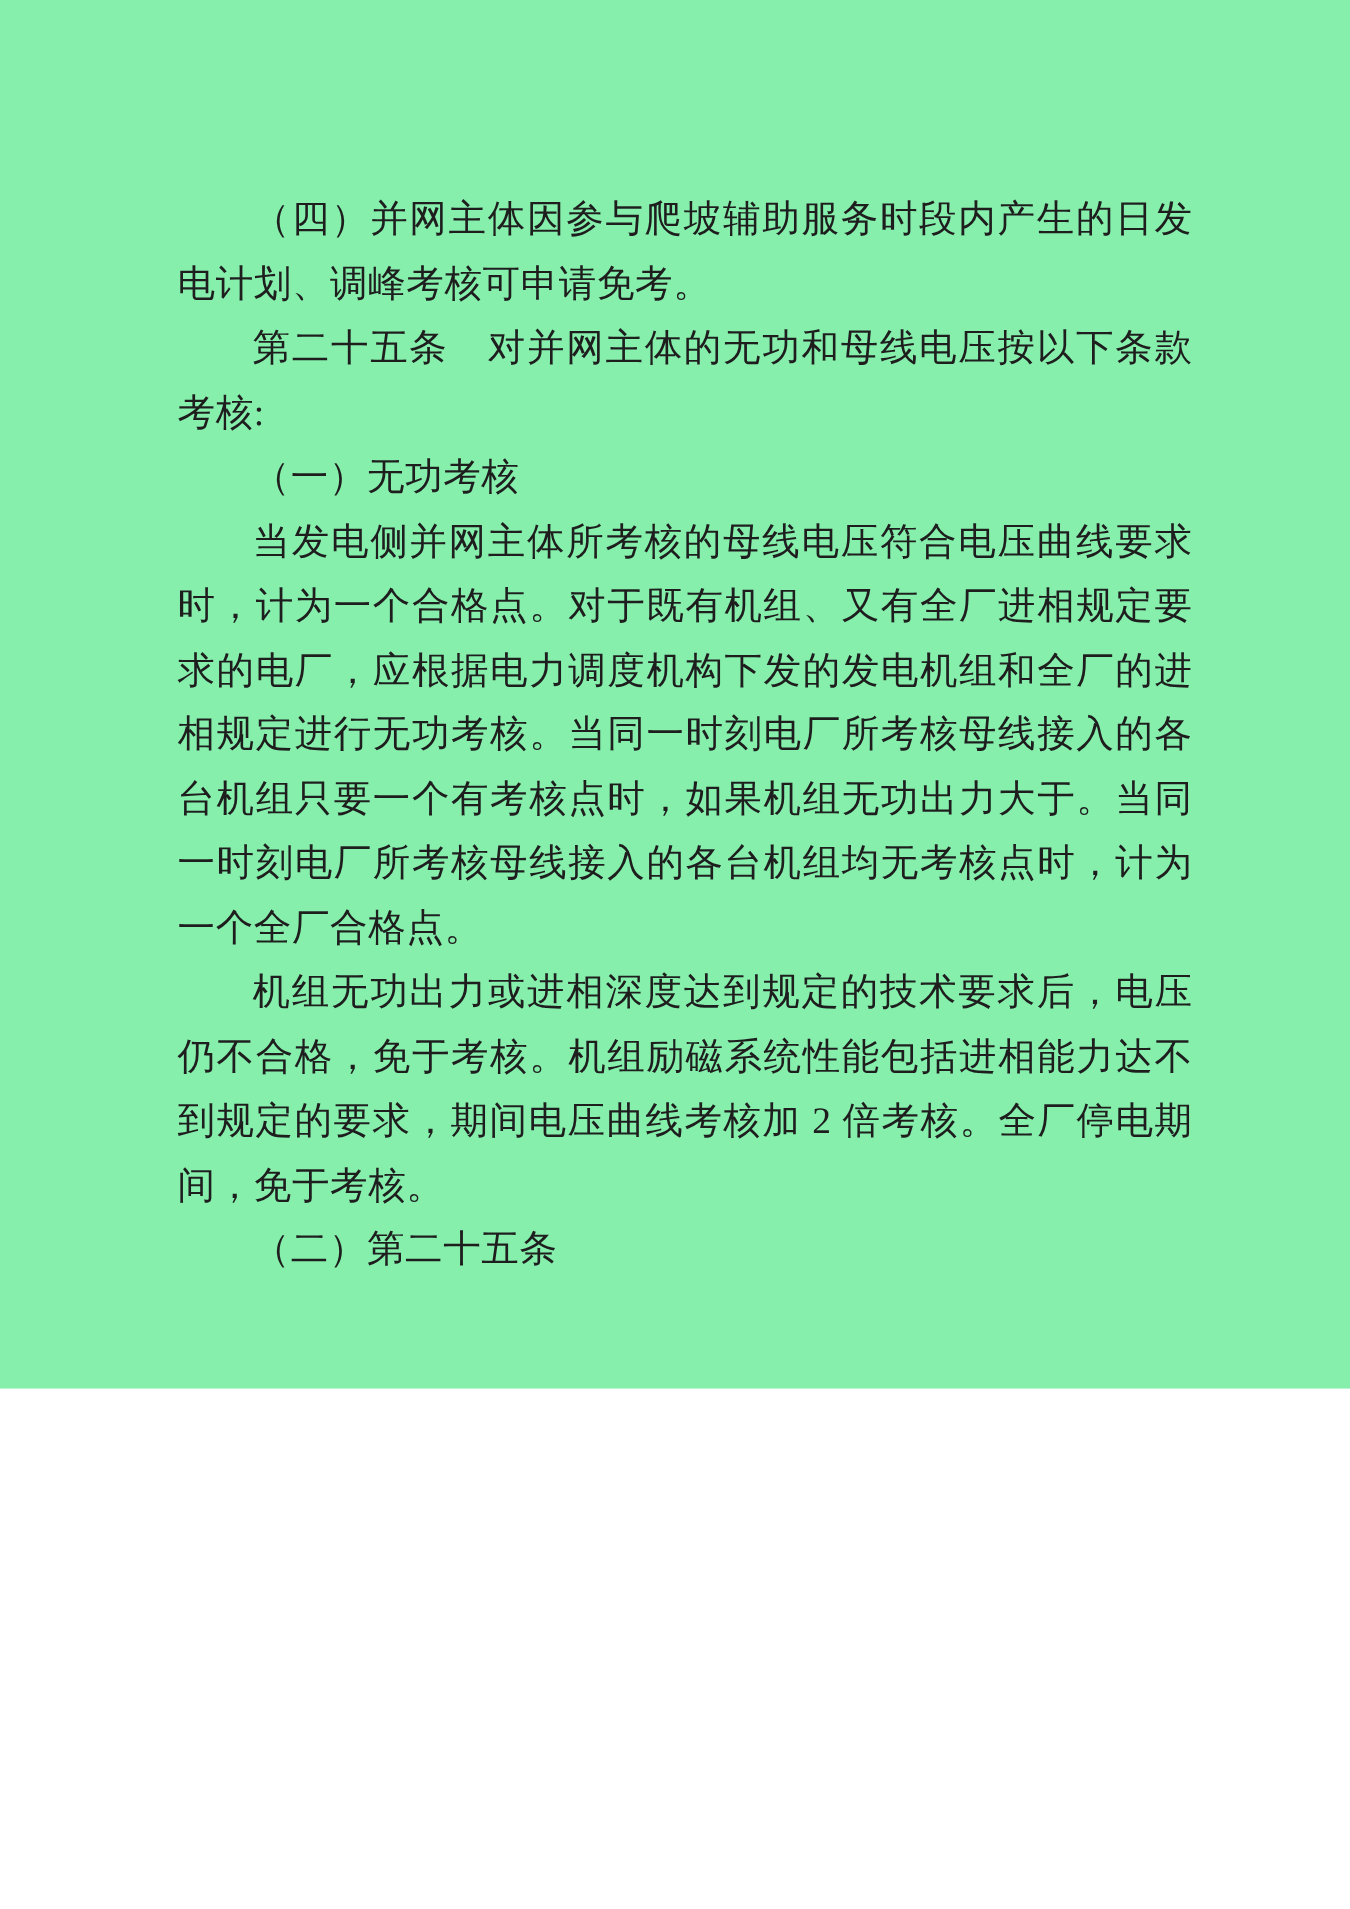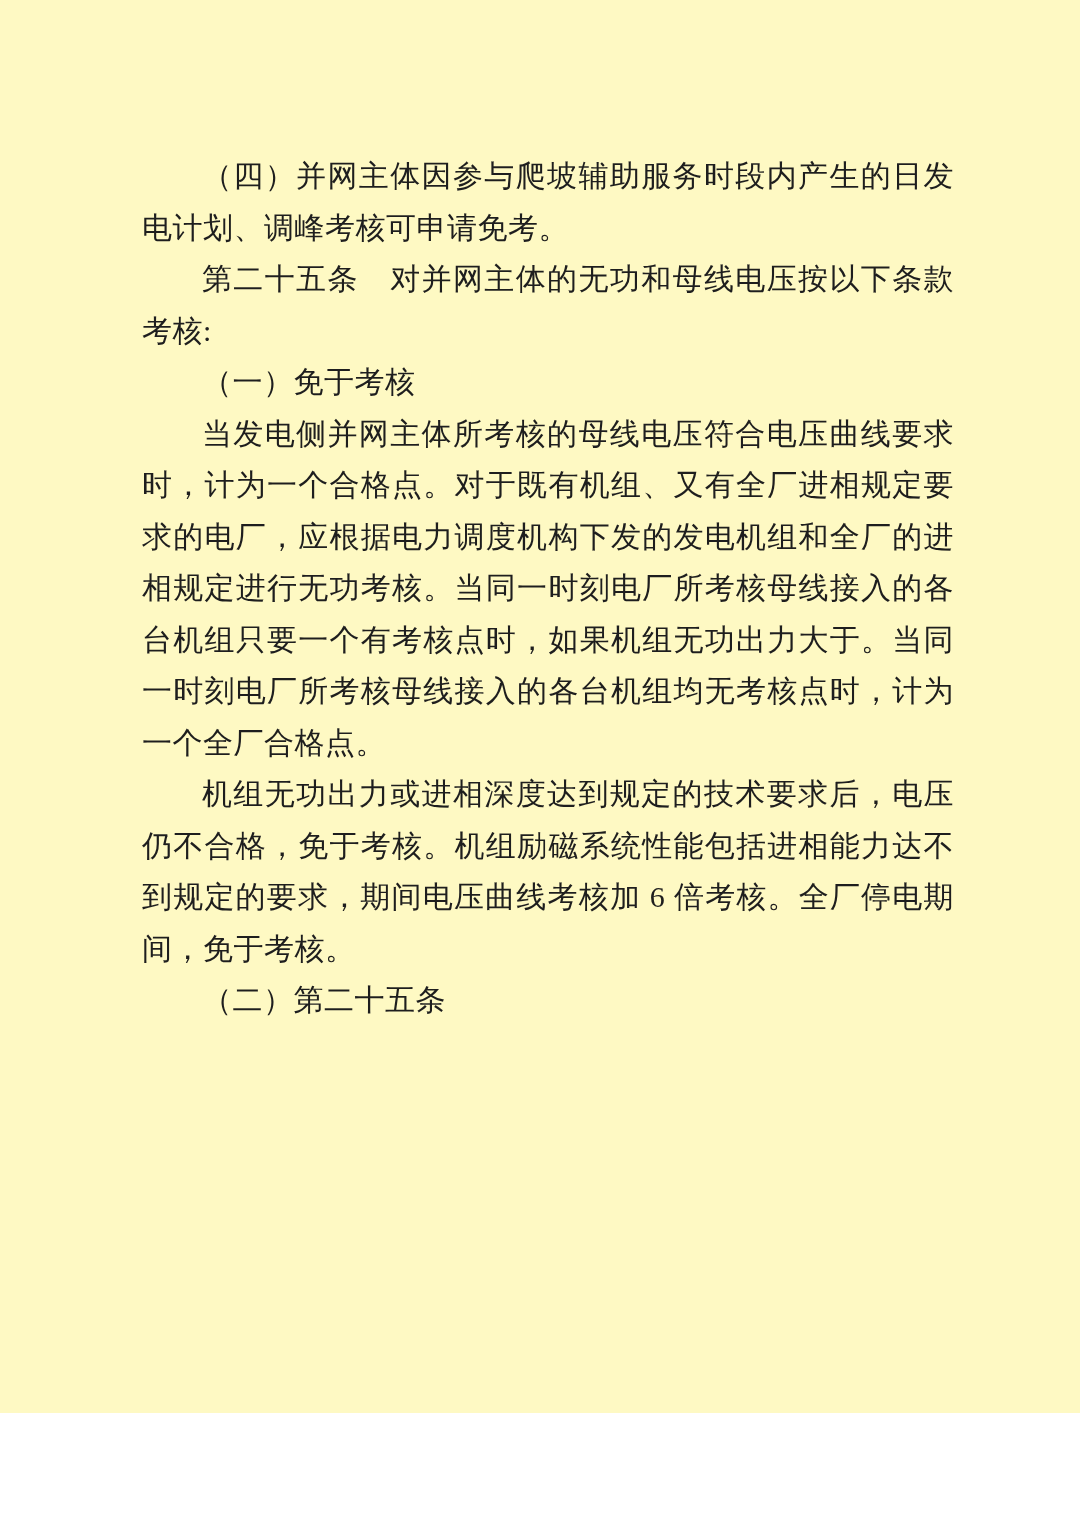--- a/index.html
+++ b/index.html
@@ -3,22 +3,22 @@
   <meta charset="utf-8">
   <style>
     html, body {
       margin: 0;
       padding: 0;
       background: #ffffff;
     }
     .page {
       position: relative;
       width: 1080px;
-      height: 1413px;
-      background: #fef9c3;
+      height: 1111px;
+      background: #86efac;
       overflow: hidden;
       font-family: "Liberation Serif", "DejaVu Serif", serif;
       color: #1e1e1e;
     }
     .doc-body {
       position: absolute;
       left: 142px;
       top: 150px;
       width: 812px;
       font-size: 30px;
@@ -44,19 +44,19 @@
       letter-spacing: 2px;
     }
   </style>
 </head>
 <body>
 
 <div class="page">
   <div class="doc-body">
       <p class="para"><span>（四）并网主体因参与爬坡辅助服务时段内产生的日发电计划、调峰考核可申请免考。</span></p>
       <p class="para"><span class="bold">第二十五条</span><span>　对并网主体的无功和母线电压按以下条款考核:</span></p>
-      <p class="para"><span>（一）免于考核</span></p>
+      <p class="para"><span>（一）无功考核</span></p>
       <p class="para"><span>当发电侧并网主体所考核的母线电压符合电压曲线要求时，计为一个合格点。对于既有机组、又有全厂进相规定要求的电厂，应根据电力调度机构下发的发电机组和全厂的进相规定进行无功考核。当同一时刻电厂所考核母线接入的各台机组只要一个有考核点时，如果机组无功出力大于。当同一时刻电厂所考核母线接入的各台机组均无考核点时，计为一个全厂合格点。</span></p>
-      <p class="para"><span>机组无功出力或进相深度达到规定的技术要求后，电压仍不合格，免于考核。机组励磁系统性能包括进相能力达不到规定的要求，期间电压曲线考核加 6 倍考核。全厂停电期间，免于考核。</span></p>
+      <p class="para"><span>机组无功出力或进相深度达到规定的技术要求后，电压仍不合格，免于考核。机组励磁系统性能包括进相能力达不到规定的要求，期间电压曲线考核加 2 倍考核。全厂停电期间，免于考核。</span></p>
       <p class="para"><span>（二）第二十五条</span></p>
     </div>
   <div class="page-footer">— 32 —</div>
 </div>
 
 </body></html>

